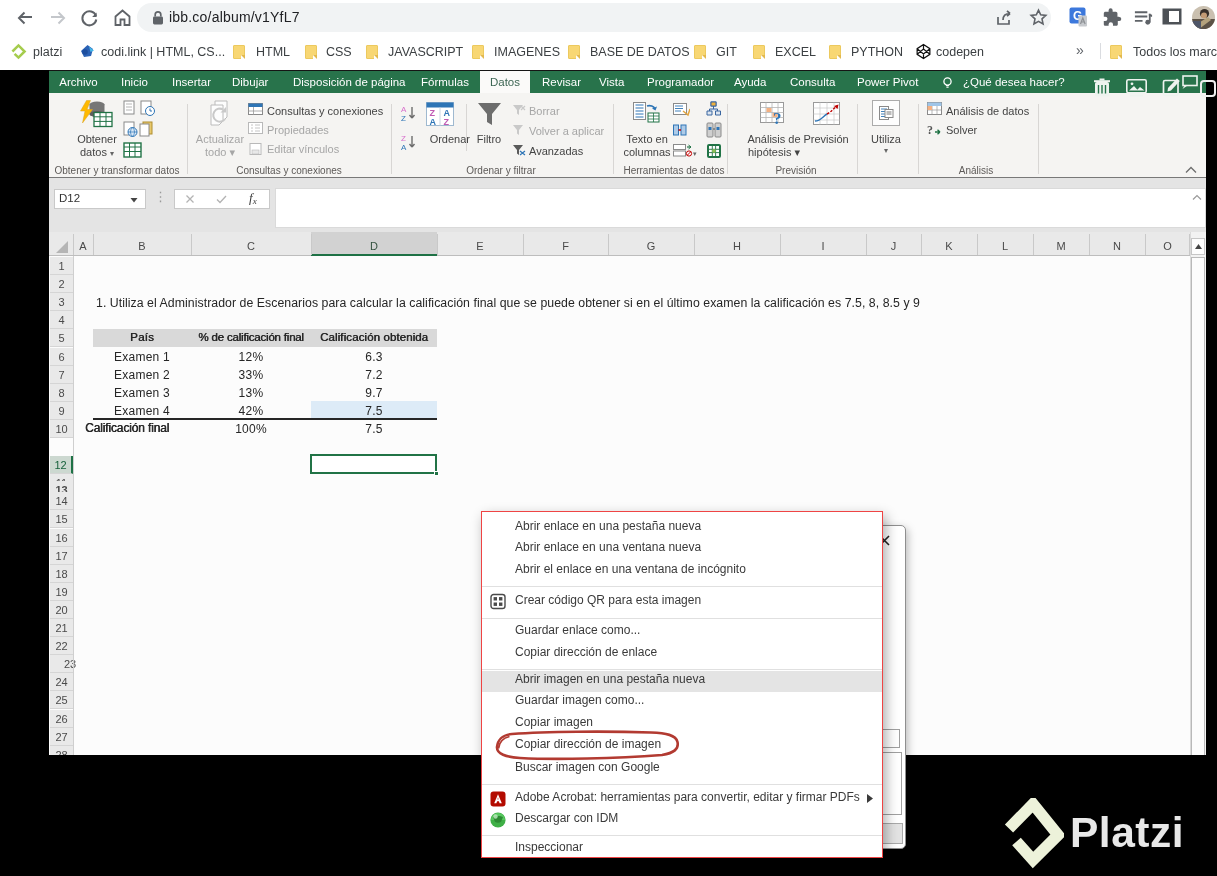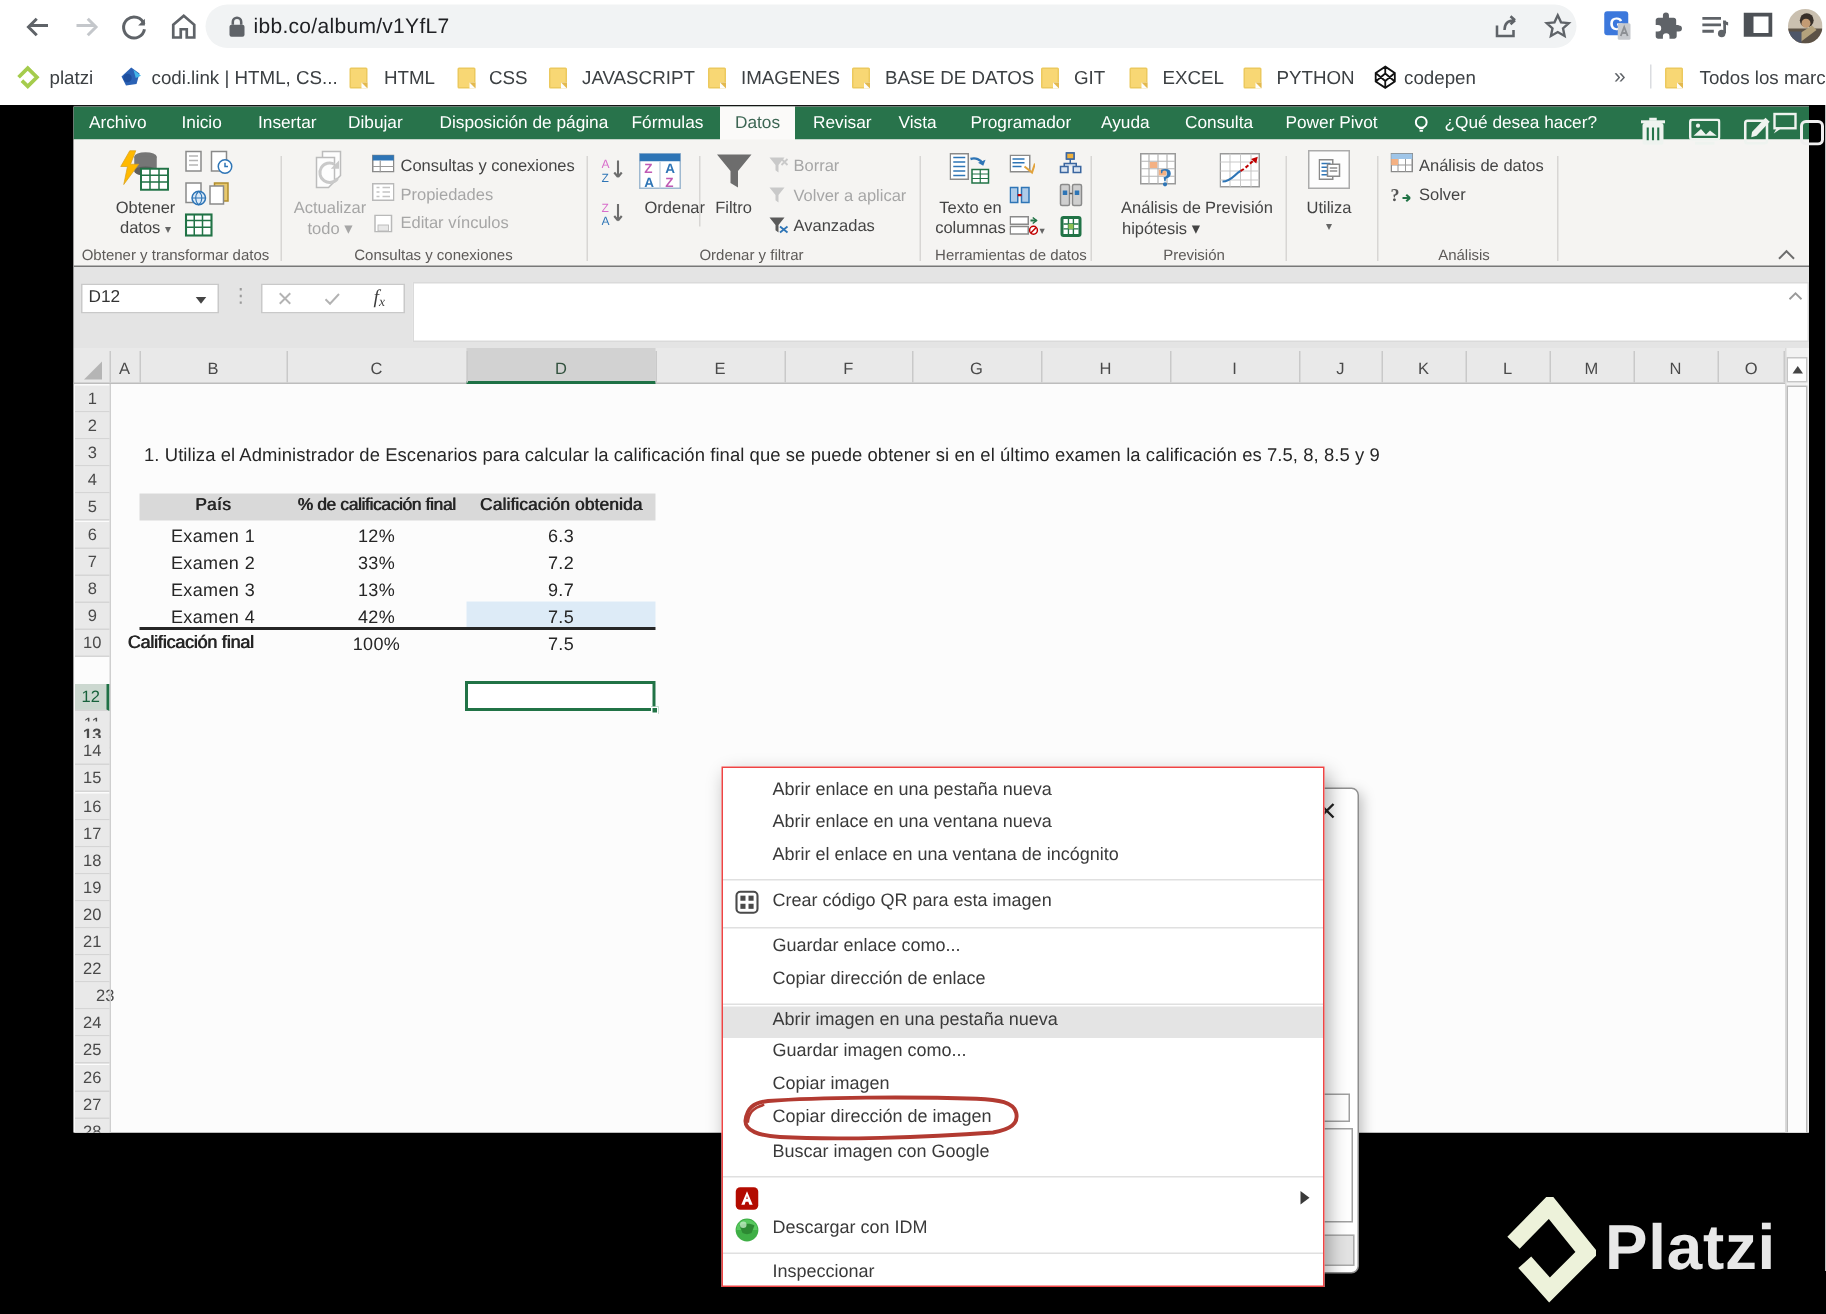--- a/index.html
+++ b/index.html
@@ -564,20 +564,21 @@
     <div class="mi" style="top:111px">Guardar enlace como...</div>
     <div class="mi" style="top:132.5px">Copiar dirección de enlace</div>
     <div class="msep" style="top:156.5px"></div>
     <div class="mhl" style="top:159px"></div>
     <div class="mi" style="top:160px">Abrir imagen en una pestaña nueva</div>
     <div class="mi" style="top:181px">Guardar imagen como...</div>
     <div class="mi" style="top:202.5px">Copiar imagen</div>
     <div class="mi" style="top:224.5px">Copiar dirección de imagen</div>
     <div class="mi" style="top:248px">Buscar imagen con Google</div>
     <div class="msep" style="top:271.5px"></div>
+    <div class="mi" style="top:277.5px">Adobe Acrobat: herramientas para convertir, editar y firmar PDFs</div>
     <svg class="abs" style="left:8px;top:279px" width="16" height="16" viewBox="0 0 16 16">
       <rect x="0.5" y="0.5" width="15" height="15" rx="3" fill="#b30b00"></rect>
       <path d="M8 3.2 L11.8 12.2 H9.6 L8.9 10.2 H7.1 L6.4 12.2 H4.2 Z M8 6.2 L7.5 8.4 h1 Z" fill="#fff"></path>
     </svg>
     <svg class="abs" style="left:384px;top:281px" width="8" height="11" viewBox="0 0 8 11">
         <path d="M1 1 L7 5.5 L1 10 Z" fill="#3a3a3a"></path>
       </svg>
     <div class="mi" style="top:299px">Descargar con IDM</div>
     <svg class="abs" style="left:7px;top:299px" width="18" height="18" viewBox="0 0 18 18">
       <circle cx="9" cy="9" r="7.6" fill="#3faf46"></circle>

